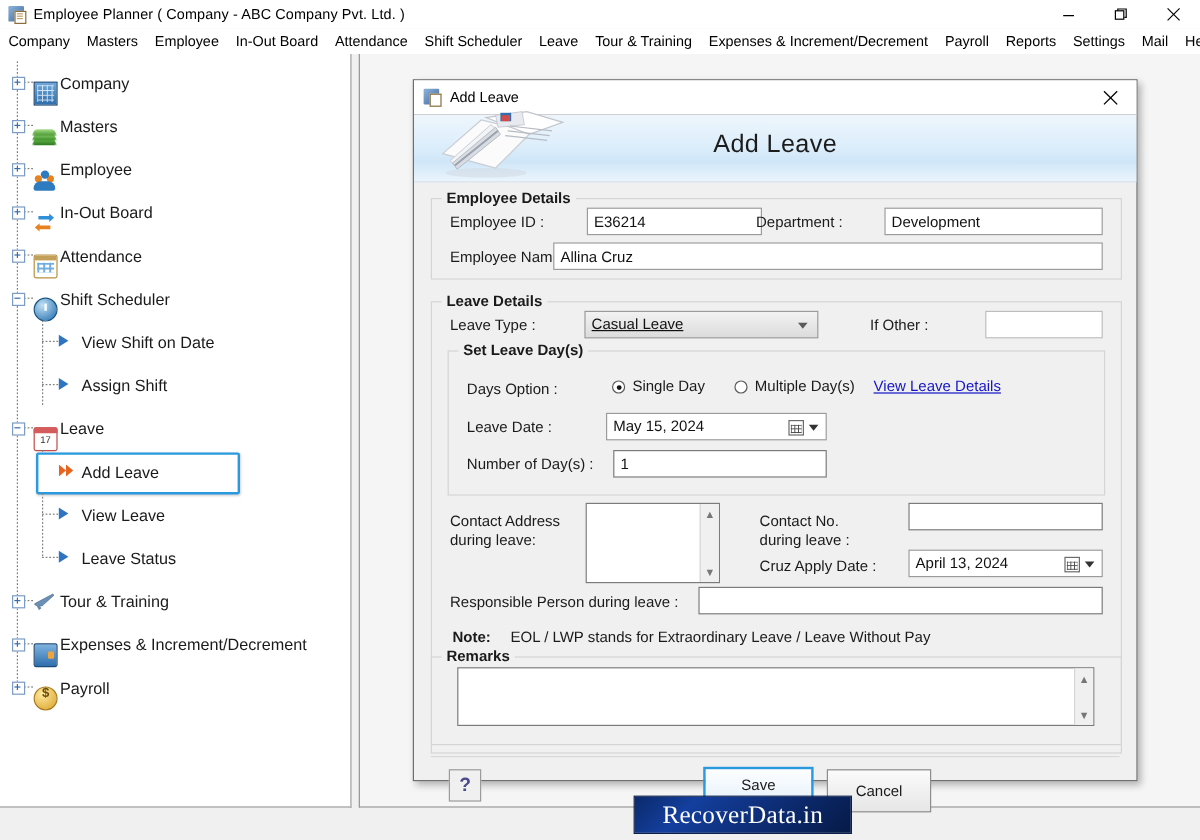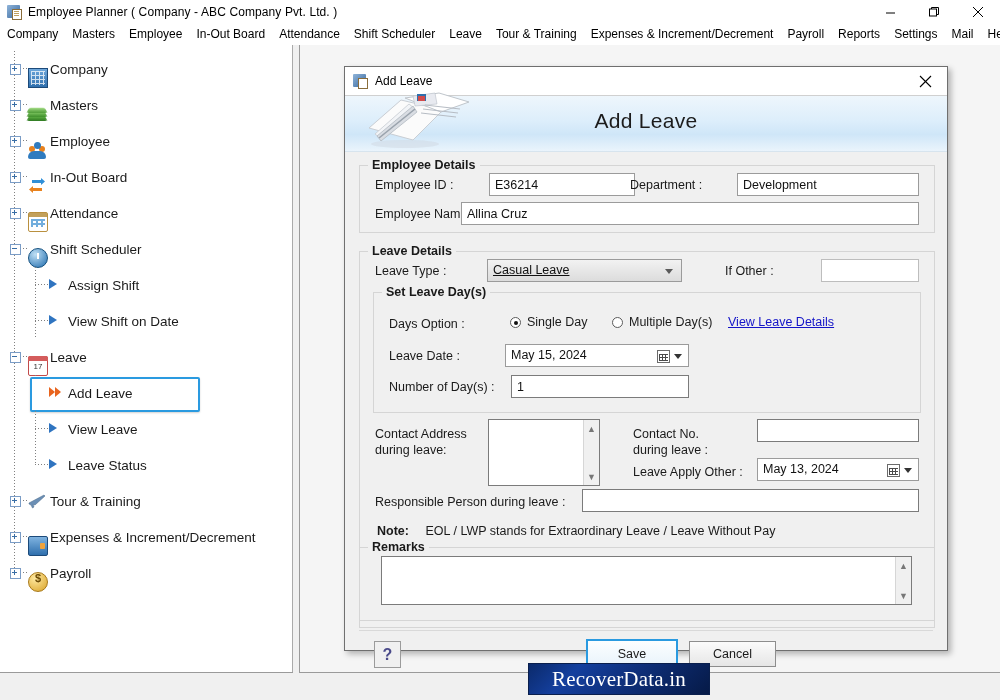--- a/index.html
+++ b/index.html
@@ -275,29 +275,29 @@
           <div class="tog"></div>
           <div class="ticon ic-clock"></div>
           <div class="tlabel">Shift Scheduler</div>
         </div>
 
         <div class="trow child">
           <div class="dotline-v"></div>
           <div class="dotline-v child"></div>
             <div class="dotline-h child"></div>
           <div class="arrow"></div>
-          <div class="tlabel">Assign Shift</div>
+          <div class="tlabel">View Shift on Date</div>
         </div>
 
         <div class="trow child">
           <div class="dotline-v"></div>
           <div class="dotline-v child"></div>
             <div class="dotline-h child"></div>
           <div class="arrow"></div>
-          <div class="tlabel">View Shift on Date</div>
+          <div class="tlabel">Assign Shift</div>
         </div>
 
 
         <div class="trow">
           <div class="dotline-v"></div>
             <div class="dotline-h"></div>
           <div class="tog"></div>
           <div class="ticon ic-leavecal"></div>
           <div class="tlabel">Leave</div>
         </div>
@@ -461,23 +461,23 @@
             <div class="sbar">
               <div class="up">▲</div>
               <div class="dn">▼</div>
             </div>
           </div>
 
           <div class="lbl" style="left:288px;top:275px;">Contact No.</div>
           <div class="lbl" style="left:288px;top:291px;">during leave :</div>
           <div class="txt" style="left:412px;top:267px;width:162px;height:23px;border-color:#7b7b7b;"></div>
 
-          <div class="lbl" style="left:288px;top:313px;">Leave Apply Other :</div>
+          <div class="lbl" style="left:288px;top:313px;">Cruz Apply Date :</div>
           <div class="date" style="left:412px;top:306px;width:162px;height:23px;">
-            <span>May 13, 2024</span>
+            <span>April 13, 2024</span>
             <span class="dicon"></span>
             <span class="da"></span>
           </div>
 
           <div class="lbl" style="left:30px;top:343px;">Responsible Person during leave :</div>
           <div class="txt" style="left:237px;top:337px;width:337px;height:23px;border-color:#7b7b7b;"></div>
 
           <div class="note" style="left:32px;top:372px;">
             <b>Note:</b>
             <span style="margin-left:13px;">EOL / LWP stands for Extraordinary Leave / Leave Without Pay</span>
@@ -490,21 +490,21 @@
             <div class="sbar">
               <div class="up">▲</div>
               <div class="dn">▼</div>
             </div>
           </div>
 
           <div class="sep" style="left:14px;top:478px;width:574px;"></div>
 
           <div class="help" style="left:29px;top:489px;">?</div>
           <div class="btn def" style="left:241px;top:487px;width:92px;height:30px;">Save</div>
-          <div class="btn" style="left:344px;top:489px;width:87px;height:26px;text-align:right;">Cancel</div>
+          <div class="btn" style="left:344px;top:489px;width:87px;height:36px;text-align:right;">Cancel</div>
 
         </div>
       </div>
     </div>
   </div>
 
   <div class="wm">
     <span>RecoverData.in</span>
   </div>
 

